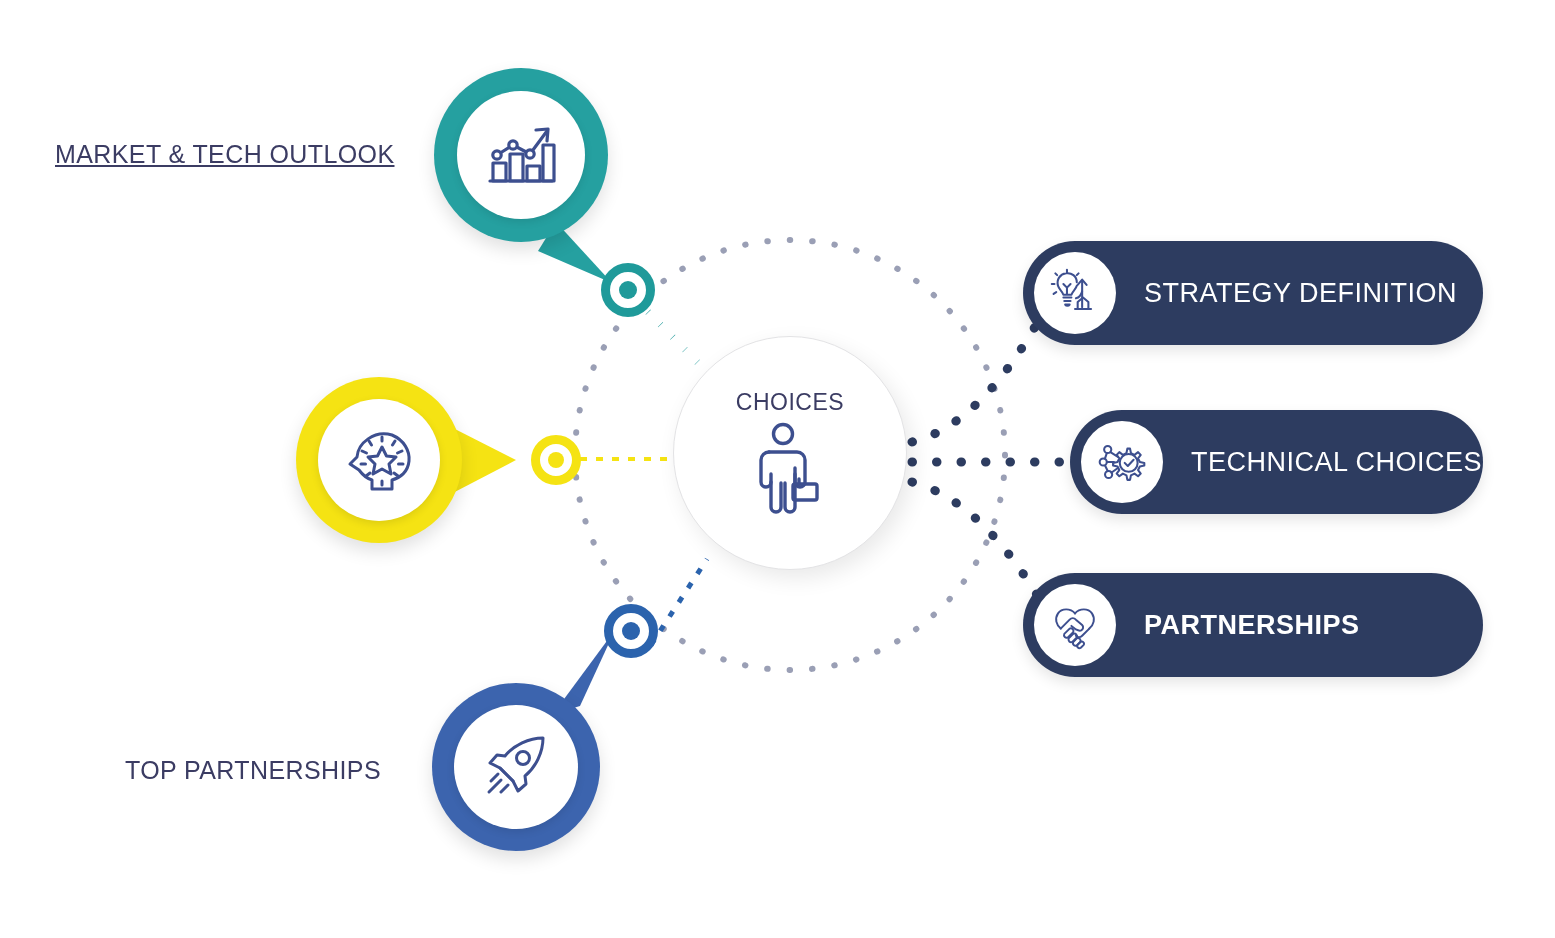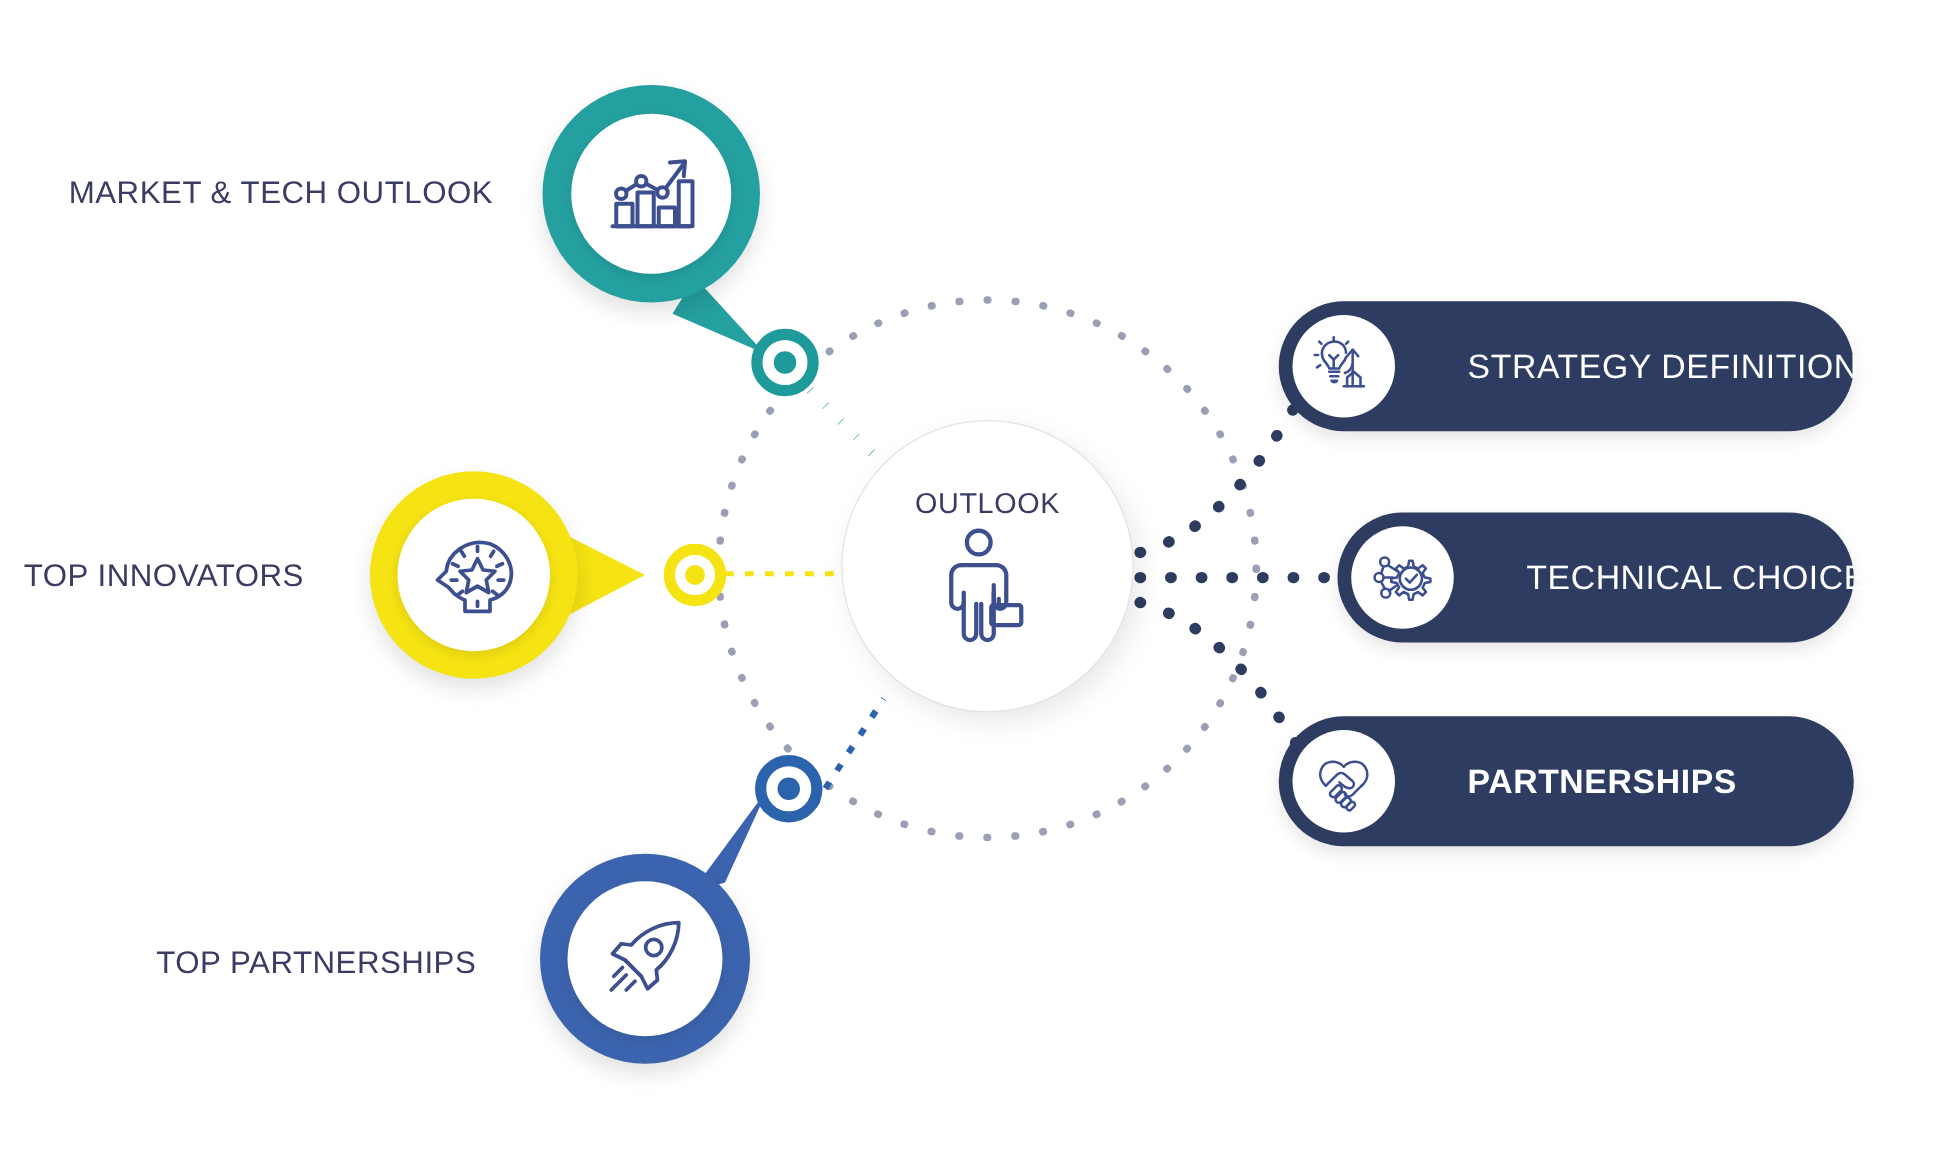--- a/index.html
+++ b/index.html
@@ -29,21 +29,21 @@
 
   
   .side-label {
     position: absolute;
     color: #3b3c63;
     font-size: 25px;
     letter-spacing: 0.4px;
     white-space: nowrap;
     font-weight: 400;
   }
-  #label-market   { left: 55px;  top: 140px; }
+  #label-market   { left: 55px;  top: 140px; text-decoration: underline; }
   #label-innov    { left: 19px;  top: 447px; }
   #label-tech     { left: 125px; top: 756px; }
 
   
   .bubble {
     position: absolute;
     border-radius: 50%;
     display: flex;
     align-items: center;
     justify-content: center;
@@ -144,21 +144,21 @@
     border-radius: 50%;
     background: #ffffff;
     display: flex;
     align-items: center;
     justify-content: center;
   }
   .pill .pill-label {
     color: #ffffff;
     font-size: 27px;
     letter-spacing: 0.5px;
-    margin-left: 58px;
+    margin-left: 28px;
     white-space: nowrap;
   }
   #pill-strategy  { left: 1023px; top: 241px; width: 460px; }
   #pill-technical { left: 1070px; top: 410px; width: 413px; }
   #pill-partners  { left: 1023px; top: 573px; width: 460px; font-weight: bold; }
 </style>
 </head>
 <body>
 
 <div id="stage">
@@ -176,21 +176,20 @@
     <path d="M 912 442 Q 980 425 1040 318" fill="none" stroke="#2d3c60" stroke-width="9" stroke-linecap="round" stroke-dasharray="0.5 24"></path>
     <path d="M 912 462 L 1082 462" fill="none" stroke="#2d3c60" stroke-width="9" stroke-linecap="round" stroke-dasharray="0.5 24"></path>
     <path d="M 912 482 Q 980 500 1040 600" fill="none" stroke="#2d3c60" stroke-width="9" stroke-linecap="round" stroke-dasharray="0.5 24"></path>
 
     <path d="M 556 222 L 612 283 L 538 251 Z" fill="#25a0a0"></path>
     <path d="M 447 425 L 516 460 L 447 496 Z" fill="#f5e313"></path>
     <path d="M 553 714 L 615 630 L 580 706 Z" fill="#3c64ae"></path>
   </svg>
 
   <div class="side-label" id="label-market">MARKET &amp; TECH OUTLOOK</div>
-  <div class="side-label" id="label-innov">TOP INNOVATORS</div>
   <div class="side-label" id="label-tech">TOP PARTNERSHIPS</div>
 
   <div class="bubble" id="bubble-market">
     <div class="inner">
       <svg class="glyph" width="74" height="68" viewBox="0 0 74 68">
         <g fill="none" stroke="#3d4f8f" stroke-width="3.2" stroke-linecap="round" stroke-linejoin="round">
           <line x1="6" y1="60" x2="68" y2="60"></line>
           <rect x="9" y="42" width="13" height="18"></rect>
           <rect x="26" y="33" width="13" height="27"></rect>
           <rect x="43" y="45" width="13" height="15"></rect>
@@ -247,21 +246,21 @@
     <div class="dot"></div>
   </div>
   <div class="ring" id="ring-innov">
     <div class="dot"></div>
   </div>
   <div class="ring" id="ring-tech">
     <div class="dot"></div>
   </div>
 
   <div id="center-circle">
-    <div id="center-title">OUTLOOK</div>
+    <div id="center-title">CHOICES</div>
     <svg width="70" height="94" viewBox="0 0 70 94">
       <g fill="none" stroke="#3d4f8f" stroke-width="3.4" stroke-linecap="round" stroke-linejoin="round">
         <circle cx="28" cy="12" r="9.5"></circle>
         <path d="M14 30 h28 a8 8 0 0 1 8 8 v22 a5 5 0 0 1 -10 0 v-14"></path>
         <path d="M14 30 a8 8 0 0 0 -8 8 v22 a5 5 0 0 0 10 0"></path>
         <path d="M16 52 v33 a5 5 0 0 0 10 0 v-24"></path>
         <path d="M30 61 v24 a5 5 0 0 0 10 0 v-33"></path>
         <rect x="38" y="62" width="24" height="16" rx="2"></rect>
         <line x1="44" y1="62" x2="44" y2="57"></line>
       </g>

